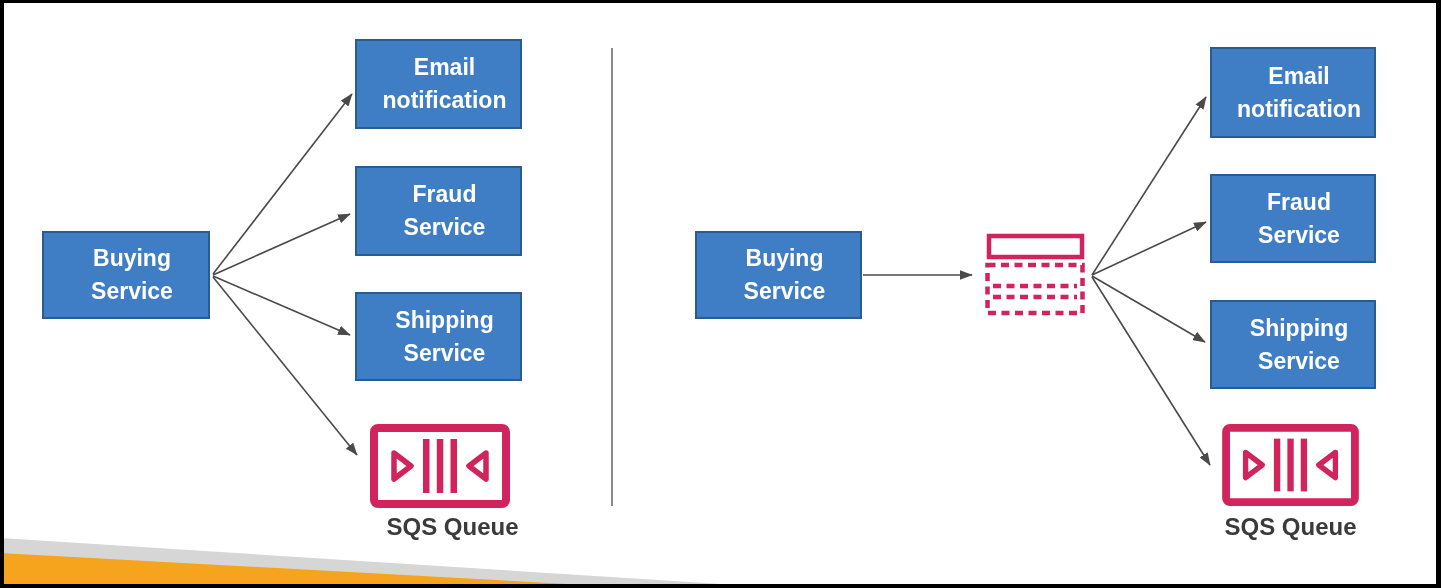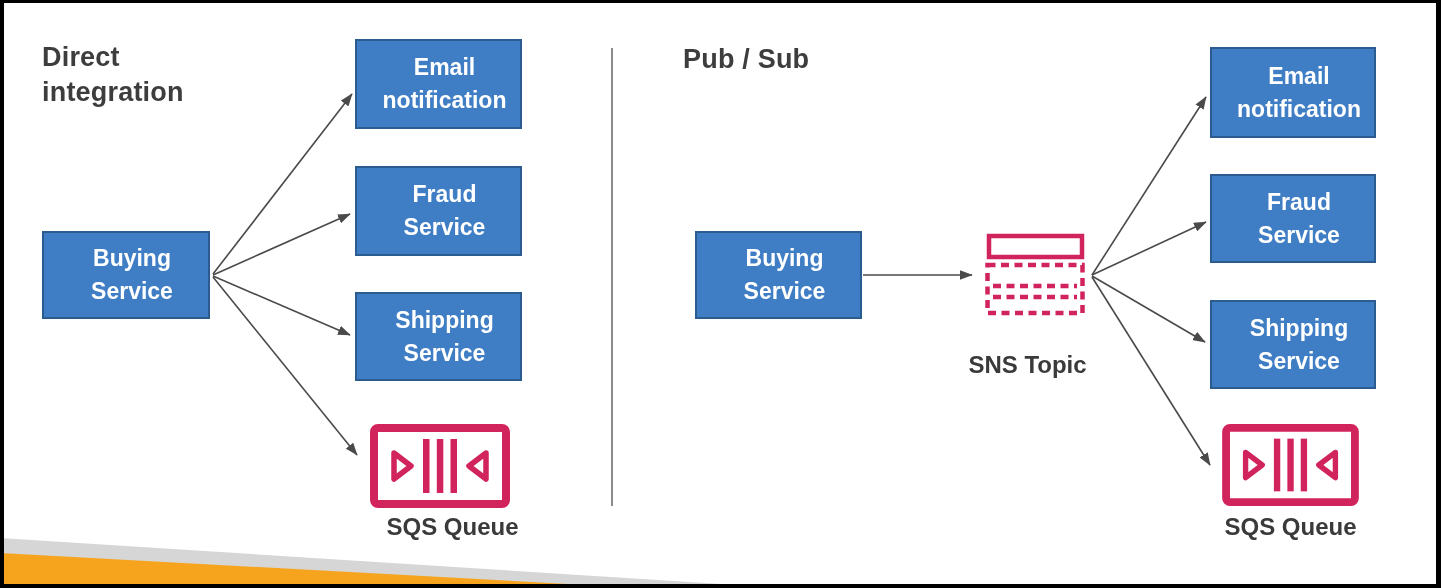--- a/index.html
+++ b/index.html
@@ -63,53 +63,50 @@
     <line x1="213" y1="277" x2="357" y2="455" marker-end="url(#ah)"></line>
     <line x1="863" y1="275" x2="972" y2="275" marker-end="url(#ah)"></line>
     <line x1="1092" y1="275" x2="1206" y2="97" marker-end="url(#ah)"></line>
     <line x1="1092" y1="275" x2="1206" y2="222" marker-end="url(#ah)"></line>
     <line x1="1092" y1="276" x2="1205" y2="342" marker-end="url(#ah)"></line>
     <line x1="1092" y1="277" x2="1210" y2="465" marker-end="url(#ah)"></line>
   </svg>
 
   <div class="divider"></div>
 
-  <div class="panel-title" style="left:42px; top:40px; width:190px;">Direct integration</div>
 
   <div class="service-box" style="left:42px; top:231px; width:168px; height:88px;">Buying Service</div>
 
   <div class="service-box" style="left:355px; top:39px; width:167px; height:90px;">Email notification</div>
   <div class="service-box" style="left:355px; top:166px; width:167px; height:90px;">Fraud Service</div>
   <div class="service-box" style="left:355px; top:292px; width:167px; height:89px;">Shipping Service</div>
 
   <div class="icon" style="left:370px; top:424px;">
     <svg width="140" height="84" viewBox="0 0 140 84">
       <rect x="4" y="4" width="132" height="76" rx="4" fill="none" stroke="#d1235c" stroke-width="8"></rect>
       <path d="M24 29 L41 42 L24 55 Z" fill="none" stroke="#d1235c" stroke-width="5.5" stroke-linejoin="round"></path>
       <path d="M116 29 L99 42 L116 55 Z" fill="none" stroke="#d1235c" stroke-width="5.5" stroke-linejoin="round"></path>
       <rect x="53" y="15" width="6.5" height="54" fill="#d1235c"></rect>
       <rect x="66.8" y="15" width="6.5" height="54" fill="#d1235c"></rect>
       <rect x="80.5" y="15" width="6.5" height="54" fill="#d1235c"></rect>
     </svg>
   </div>
   <div class="icon-label" style="left:370px; top:513px; width:165px;">SQS Queue</div>
 
-  <div class="panel-title" style="left:683px; top:42px; width:260px; white-space:nowrap;">Pub / Sub</div>
 
   <div class="service-box" style="left:695px; top:231px; width:167px; height:88px;">Buying Service</div>
 
   <div class="icon" style="left:985px; top:233px;">
     <svg width="100" height="84" viewBox="0 0 100 84">
       <rect x="4" y="3" width="93" height="21" fill="none" stroke="#d1235c" stroke-width="4.5"></rect>
       <rect x="2.5" y="32" width="95" height="48" fill="none" stroke="#d1235c" stroke-width="4.5" stroke-dasharray="8 5.5"></rect>
       <line x1="8" y1="53" x2="92" y2="53" stroke="#d1235c" stroke-width="4.5" stroke-dasharray="8 5.5"></line>
       <line x1="8" y1="64" x2="92" y2="64" stroke="#d1235c" stroke-width="4.5" stroke-dasharray="8 5.5"></line>
     </svg>
   </div>
-  <div class="icon-label" style="left:945px; top:351px; width:165px;">SNS Topic</div>
 
   <div class="service-box" style="left:1210px; top:47px; width:166px; height:91px;">Email notification</div>
   <div class="service-box" style="left:1210px; top:174px; width:166px; height:89px;">Fraud Service</div>
   <div class="service-box" style="left:1210px; top:300px; width:166px; height:89px;">Shipping Service</div>
 
   <div class="icon" style="left:1222px; top:424px;">
     <svg width="137" height="82" viewBox="0 0 140 84">
       <rect x="4" y="4" width="132" height="76" rx="4" fill="none" stroke="#d1235c" stroke-width="8"></rect>
       <path d="M24 29 L41 42 L24 55 Z" fill="none" stroke="#d1235c" stroke-width="5.5" stroke-linejoin="round"></path>
       <path d="M116 29 L99 42 L116 55 Z" fill="none" stroke="#d1235c" stroke-width="5.5" stroke-linejoin="round"></path>

